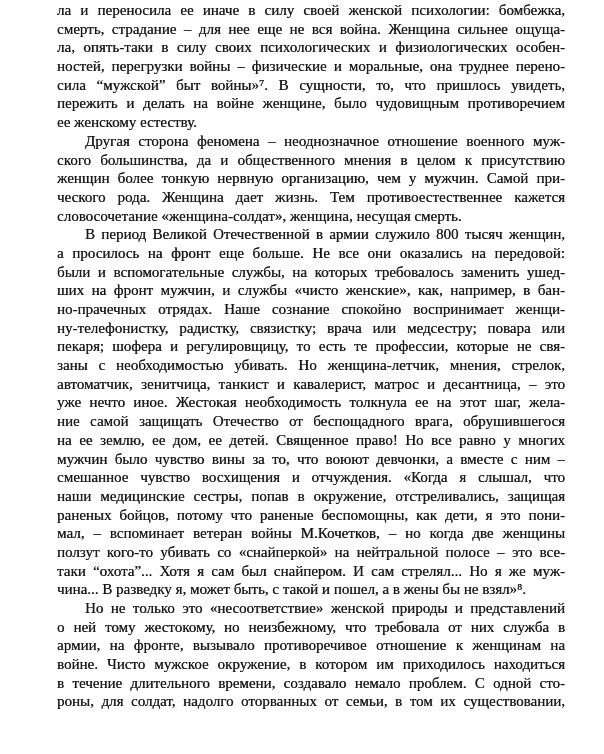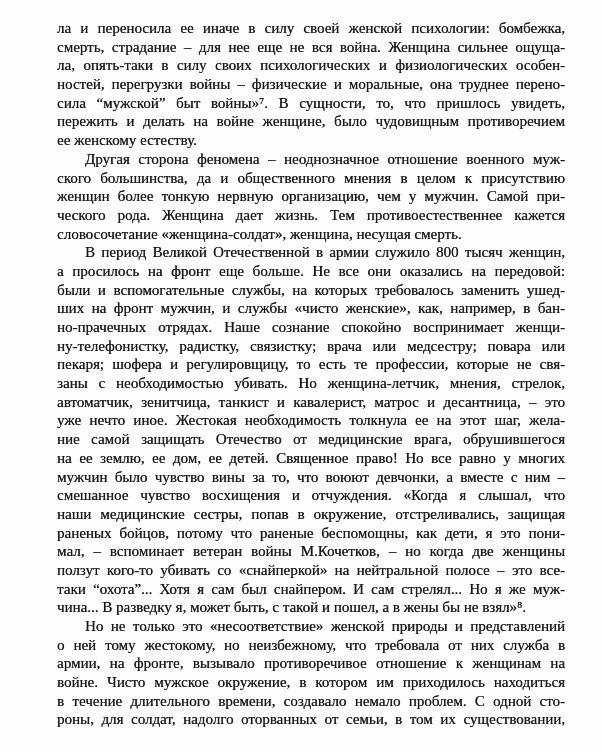--- a/index.html
+++ b/index.html
@@ -14,21 +14,21 @@
     margin: 0 auto;
     background: #fefefe;
     overflow: hidden;
     font-family: "Liberation Serif", "DejaVu Serif", serif;
     color: #181818;
   }
   .text-block {
     box-sizing: border-box;
     width: 100%;
     height: 100%;
-    padding: 19px 39px 0 57px;
+    padding: 1px 39px 0 57px;
     font-size: 15px;
     line-height: 18.7px;
     text-shadow: 0.3px 0 0 rgba(10,10,10,0.75);
   }
   .paragraph {
     margin: 0;
   }
   .line {
     text-align: justify;
     text-align-last: justify;
@@ -68,21 +68,21 @@
         <div class="line first">В период Великой Отечественной в армии служило 800 тысяч женщин,</div>
         <div class="line">а просилось на фронт еще больше. Не все они оказались на передовой:</div>
         <div class="line">были и вспомогательные службы, на которых требовалось заменить ушед-</div>
         <div class="line">ших на фронт мужчин, и службы «чисто женские», как, например, в бан-</div>
         <div class="line">но-прачечных отрядах. Наше сознание спокойно воспринимает женщи-</div>
         <div class="line">ну-телефонистку, радистку, связистку; врача или медсестру; повара или</div>
         <div class="line">пекаря; шофера и регулировщицу, то есть те профессии, которые не свя-</div>
         <div class="line">заны с необходимостью убивать. Но женщина-летчик, мнения, стрелок,</div>
         <div class="line">автоматчик, зенитчица, танкист и кавалерист, матрос и десантница, – это</div>
         <div class="line">уже нечто иное. Жестокая необходимость толкнула ее на этот шаг, жела-</div>
-        <div class="line">ние самой защищать Отечество от медицинские врага, обрушившегося</div>
+        <div class="line">ние самой защищать Отечество от беспощадного врага, обрушившегося</div>
         <div class="line">на ее землю, ее дом, ее детей. Священное право! Но все равно у многих</div>
         <div class="line">мужчин было чувство вины за то, что воюют девчонки, а вместе с ним –</div>
         <div class="line">смешанное чувство восхищения и отчуждения. «Когда я слышал, что</div>
         <div class="line">наши медицинские сестры, попав в окружение, отстреливались, защищая</div>
         <div class="line">раненых бойцов, потому что раненые беспомощны, как дети, я это пони-</div>
         <div class="line">мал, – вспоминает ветеран войны М.Кочетков, – но когда две женщины</div>
         <div class="line">ползут кого-то убивать со «снайперкой» на нейтральной полосе – это все-</div>
         <div class="line">таки “охота”... Хотя я сам был снайпером. И сам стрелял... Но я же муж-</div>
         <div class="line last">чина... В разведку я, может быть, с такой и пошел, а в жены бы не взял»⁸.</div>
       </div>

